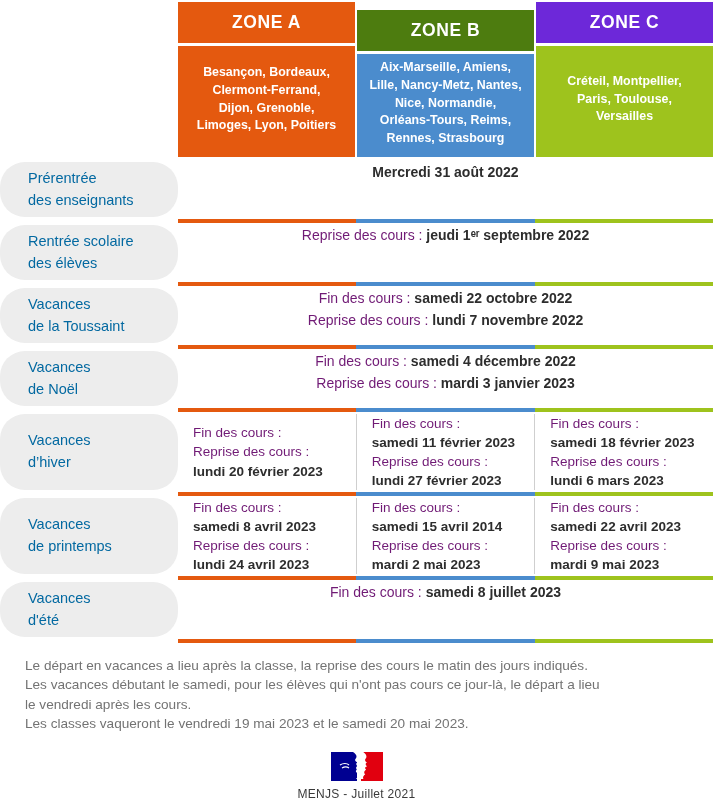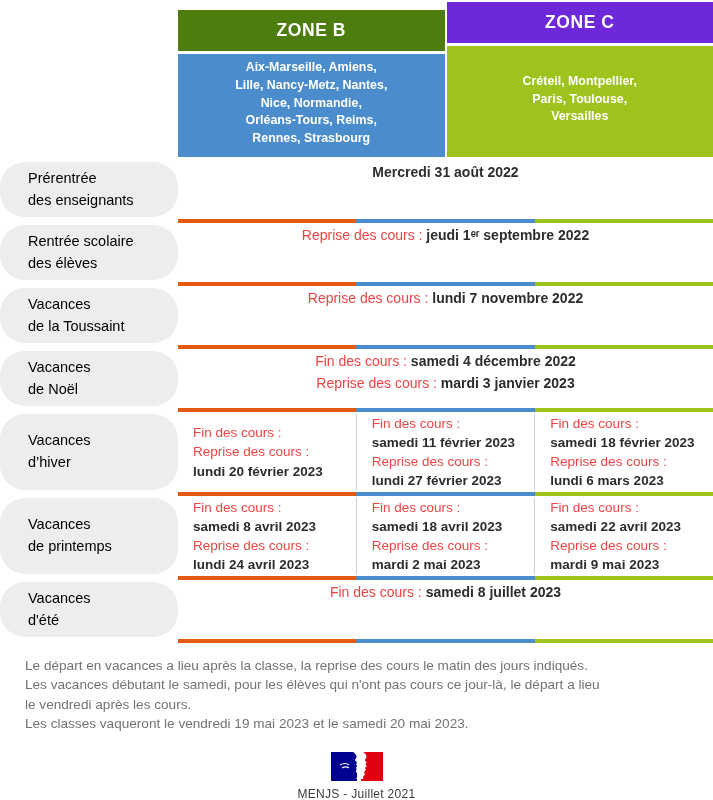--- a/index.html
+++ b/index.html
@@ -23,27 +23,27 @@
     color:#fff;font-weight:bold;font-size:12.4px;line-height:1.42;
     text-align:center;white-space:pre-line;padding:4px 4px 8px;
   }
   
   .rows{margin-top:5px;}
   .cal-row{display:flex;height:55px;}
   .cal-row.tall{height:76px;}
   .row-label{
     width:178px;box-sizing:border-box;background:#ededed;
     display:flex;align-items:center;padding-left:28px;
-    font-size:14.5px;color:#000000;line-height:1.5;white-space:pre-line;border-radius:25px;
+    font-size:14.5px;color:#0369a1;line-height:1.5;white-space:pre-line;border-radius:25px;
   }
   .row-merged{
     flex:1;display:flex;flex-direction:column;align-items:center;justify-content:flex-start;
     font-size:14px;line-height:1.55;text-align:center;
   }
-  .prefix{color:#ef4444;}
+  .prefix{color:#701a75;}
   .date{color:#2d2d2d;font-weight:bold;}
   .row-zones{flex:1;display:flex;}
   .zone-cell{
     flex:1;display:flex;flex-direction:column;justify-content:center;
     box-sizing:border-box;padding-left:15px;font-size:13.5px;line-height:1.42;
   }
   .zone-cell.divided{border-left:1px solid #cfcfcf;}
   .bar-gap{height:8px;display:flex;align-items:center;padding-left:178px;}
   .tribar{display:flex;height:4px;flex:1;}
   .tribar-seg{flex:1;}
@@ -52,20 +52,28 @@
   .logo-wrap{display:flex;justify-content:center;margin-top:19px;}
   .caption{text-align:center;font-size:12px;color:#3a3a3a;margin-top:6px;letter-spacing:.3px;}
 </style>
 </head>
 <body>
 
 <div class="page">
 
   <div class="zones-header">
       <div class="zone-col">
+        <div class="zone-title" style="background: rgb(228, 89, 15);">ZONE A</div>
+        <div class="zone-sep"></div>
+        <div class="zone-cities" style="background: rgb(228, 89, 15);">Besançon, Bordeaux,
+Clermont-Ferrand,
+Dijon, Grenoble,
+Limoges, Lyon, Poitiers</div>
+      </div>
+      <div class="zone-col">
         <div class="zone-title" style="background: #4d7c0f; margin-top: 8px;">ZONE B</div>
         <div class="zone-sep"></div>
         <div class="zone-cities" style="background: rgb(75, 140, 205);">Aix-Marseille, Amiens,
 Lille, Nancy-Metz, Nantes,
 Nice, Normandie,
 Orléans-Tours, Reims,
 Rennes, Strasbourg</div>
       </div>
       <div class="zone-col">
         <div class="zone-title" style="background: #6d28d9;">ZONE C</div>
@@ -102,20 +110,21 @@
         <div class="tribar">
           <div class="tribar-seg" style="background: rgb(228, 89, 15);"></div>
           <div class="tribar-seg" style="background: rgb(75, 140, 205);"></div>
           <div class="tribar-seg" style="background: rgb(158, 195, 29);"></div>
         </div>
       </div>
       <div class="cal-row">
         <div class="row-label">Vacances
 de la Toussaint</div>
         <div class="row-merged">
+          <div class="content-line"><span class="prefix">Fin des cours : </span><span class="date">samedi 22 octobre 2022</span></div>
           <div class="content-line"><span class="prefix">Reprise des cours : </span><span class="date">lundi 7 novembre 2022</span></div>
         </div>
       </div>
       <div class="bar-gap">
         <div class="tribar">
           <div class="tribar-seg" style="background: rgb(228, 89, 15);"></div>
           <div class="tribar-seg" style="background: rgb(75, 140, 205);"></div>
           <div class="tribar-seg" style="background: rgb(158, 195, 29);"></div>
         </div>
       </div>
@@ -169,21 +178,21 @@
 de printemps</div>
         <div class="row-zones">
           <div class="zone-cell">
             <div class="prefix">Fin des cours :</div>
             <div class="date">samedi 8 avril 2023</div>
             <div class="prefix">Reprise des cours :</div>
             <div class="date">lundi 24 avril 2023</div>
           </div>
           <div class="zone-cell divided">
             <div class="prefix">Fin des cours :</div>
-            <div class="date">samedi 18 avril 2023</div>
+            <div class="date">samedi 15 avril 2014</div>
             <div class="prefix">Reprise des cours :</div>
             <div class="date">mardi 2 mai 2023</div>
           </div>
           <div class="zone-cell divided">
             <div class="prefix">Fin des cours :</div>
             <div class="date">samedi 22 avril 2023</div>
             <div class="prefix">Reprise des cours :</div>
             <div class="date">mardi 9 mai 2023</div>
           </div>
         </div>

